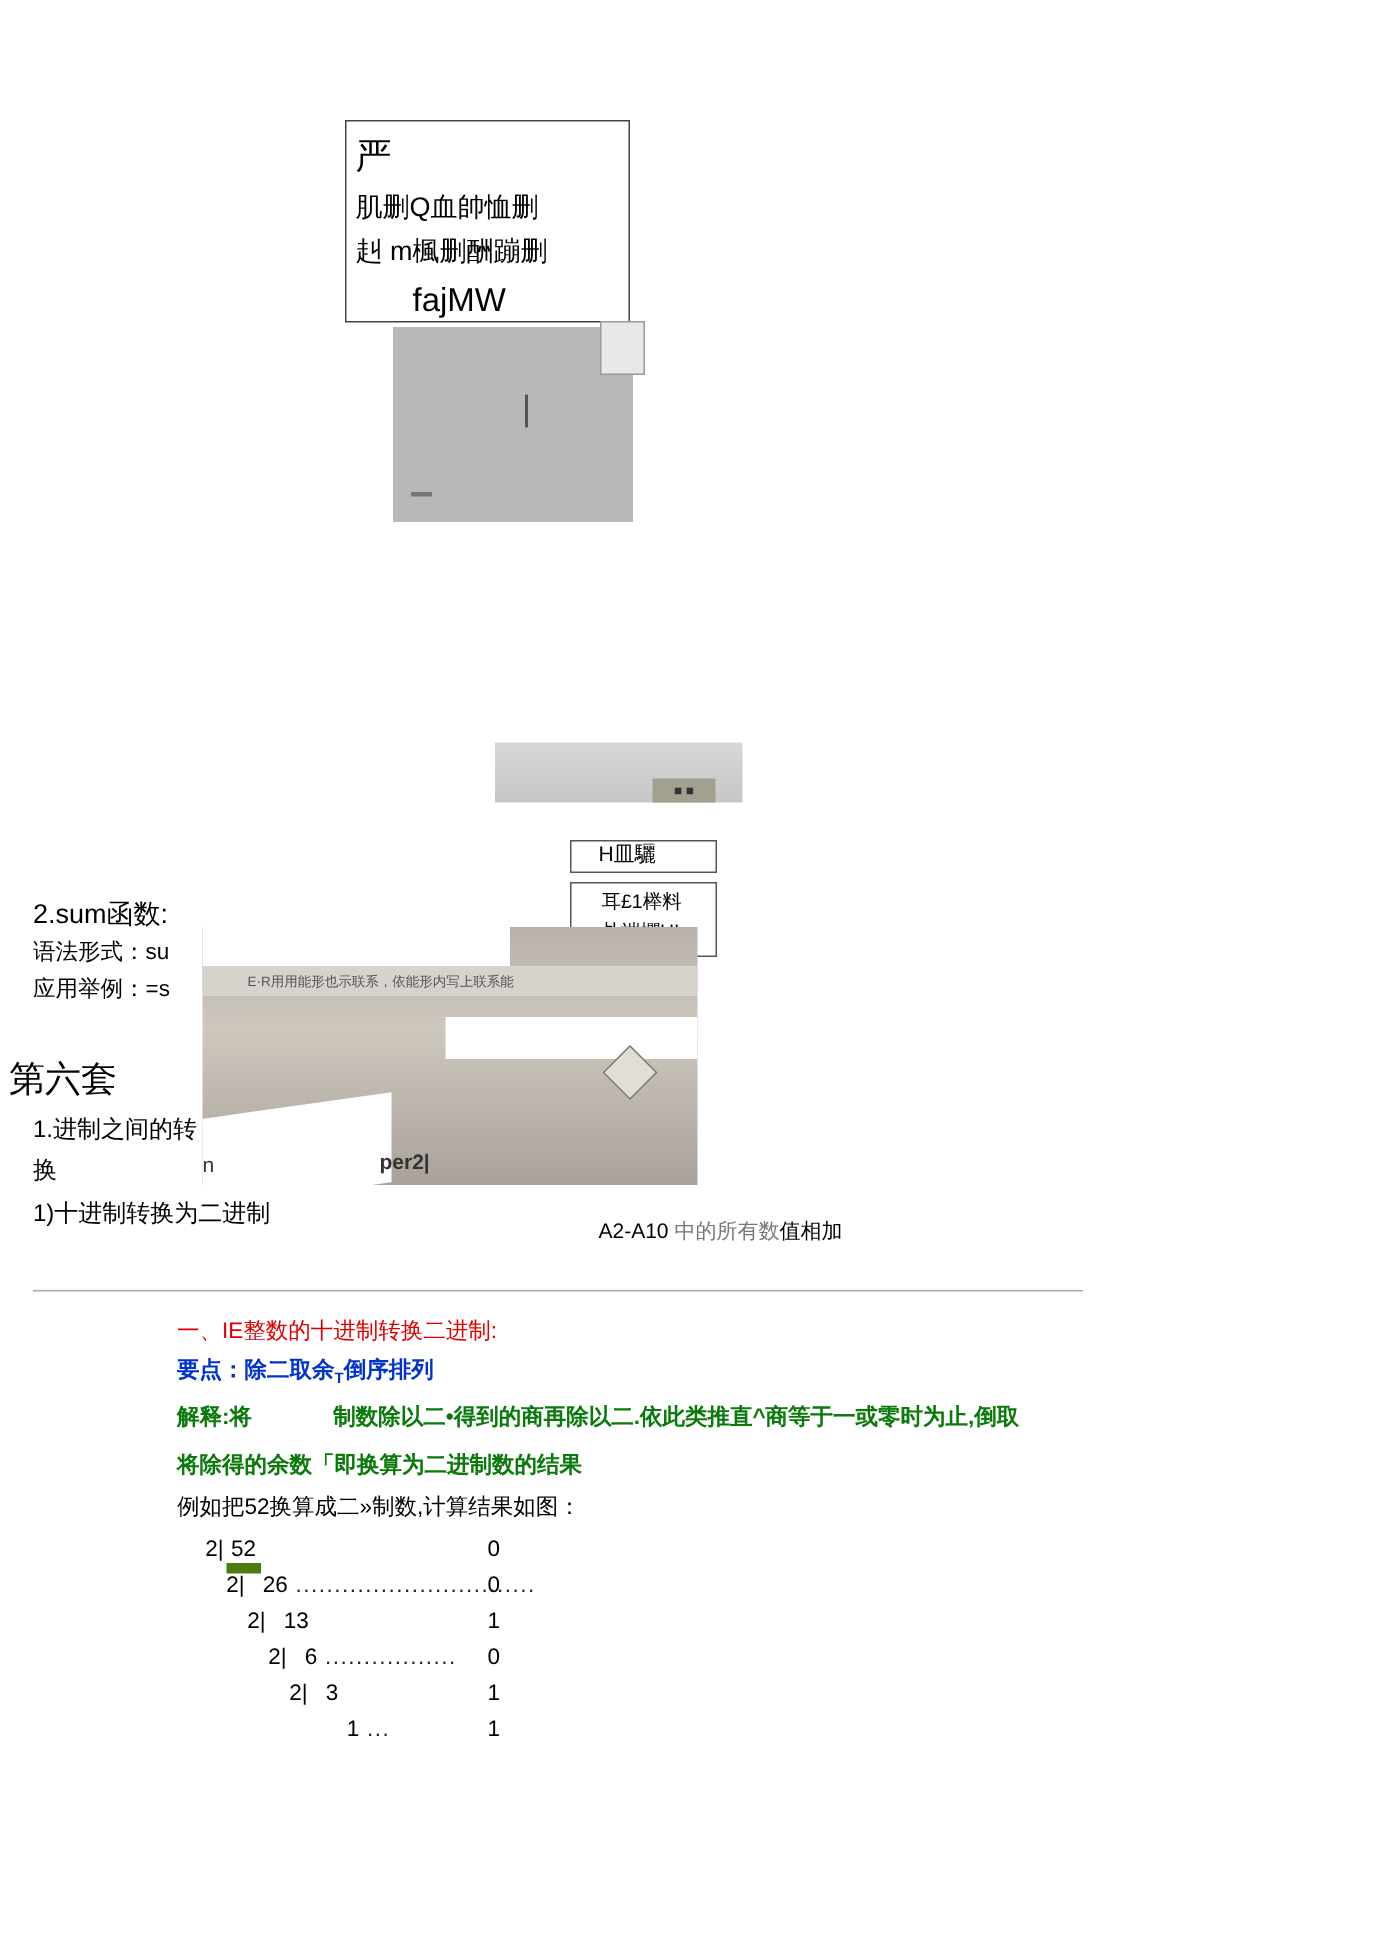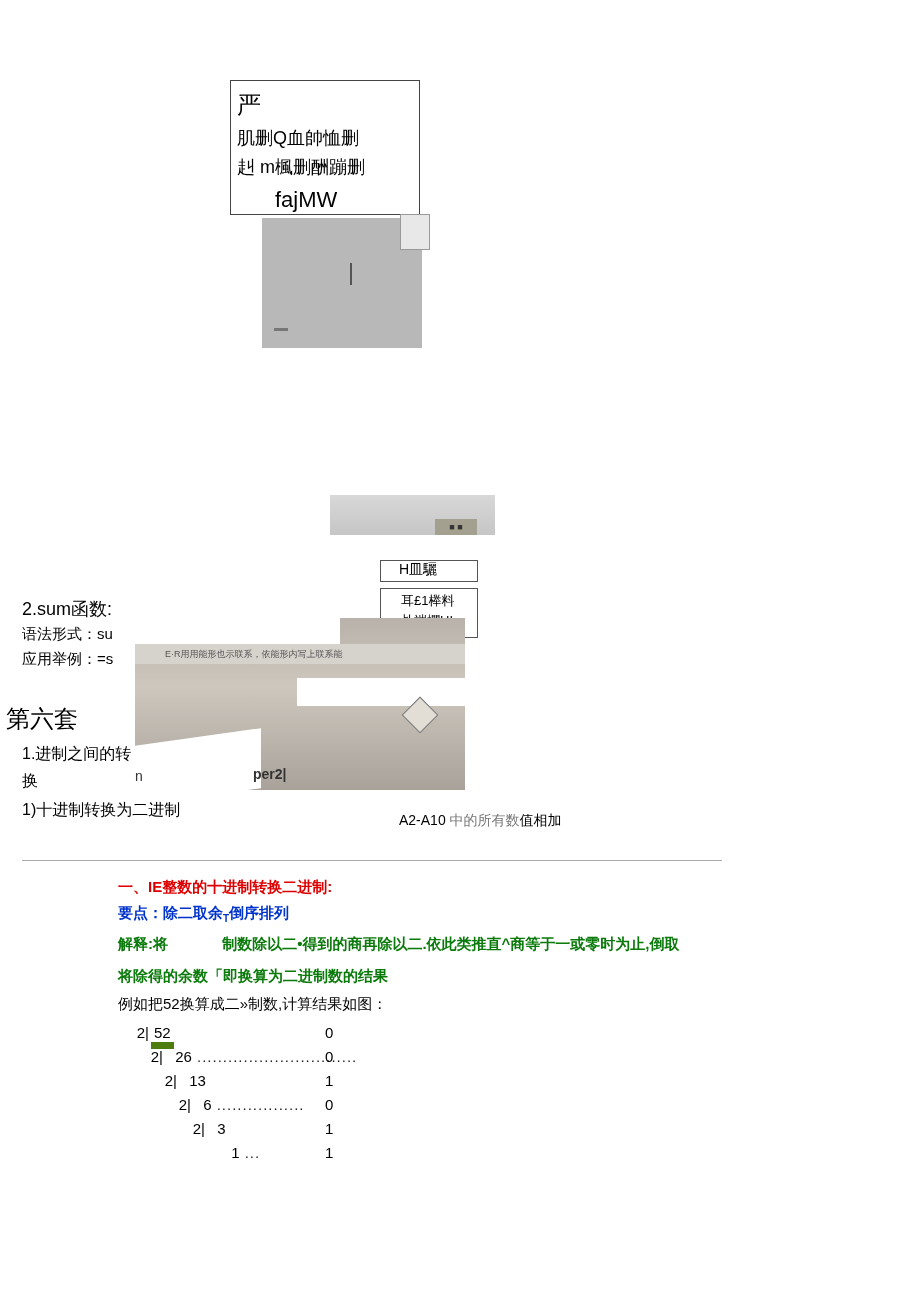--- a/index.html
+++ b/index.html
@@ -200,21 +200,21 @@
     width: 700px;
     height: 0;
     border-top: 1px solid #aaa;
   }
   .red1 {
     position: absolute;
     left: 118px;
     top: 878px;
     color: #d00;
     font-size: 15px;
-    font-weight: bold;
+    font-weight: normal;
   }
   .red1 .ie { font-family: Arial; }
   .blue1 {
     position: absolute;
     left: 118px;
     top: 904px;
     color: #0033cc;
     font-size: 15px;
     font-weight: bold;
   }

